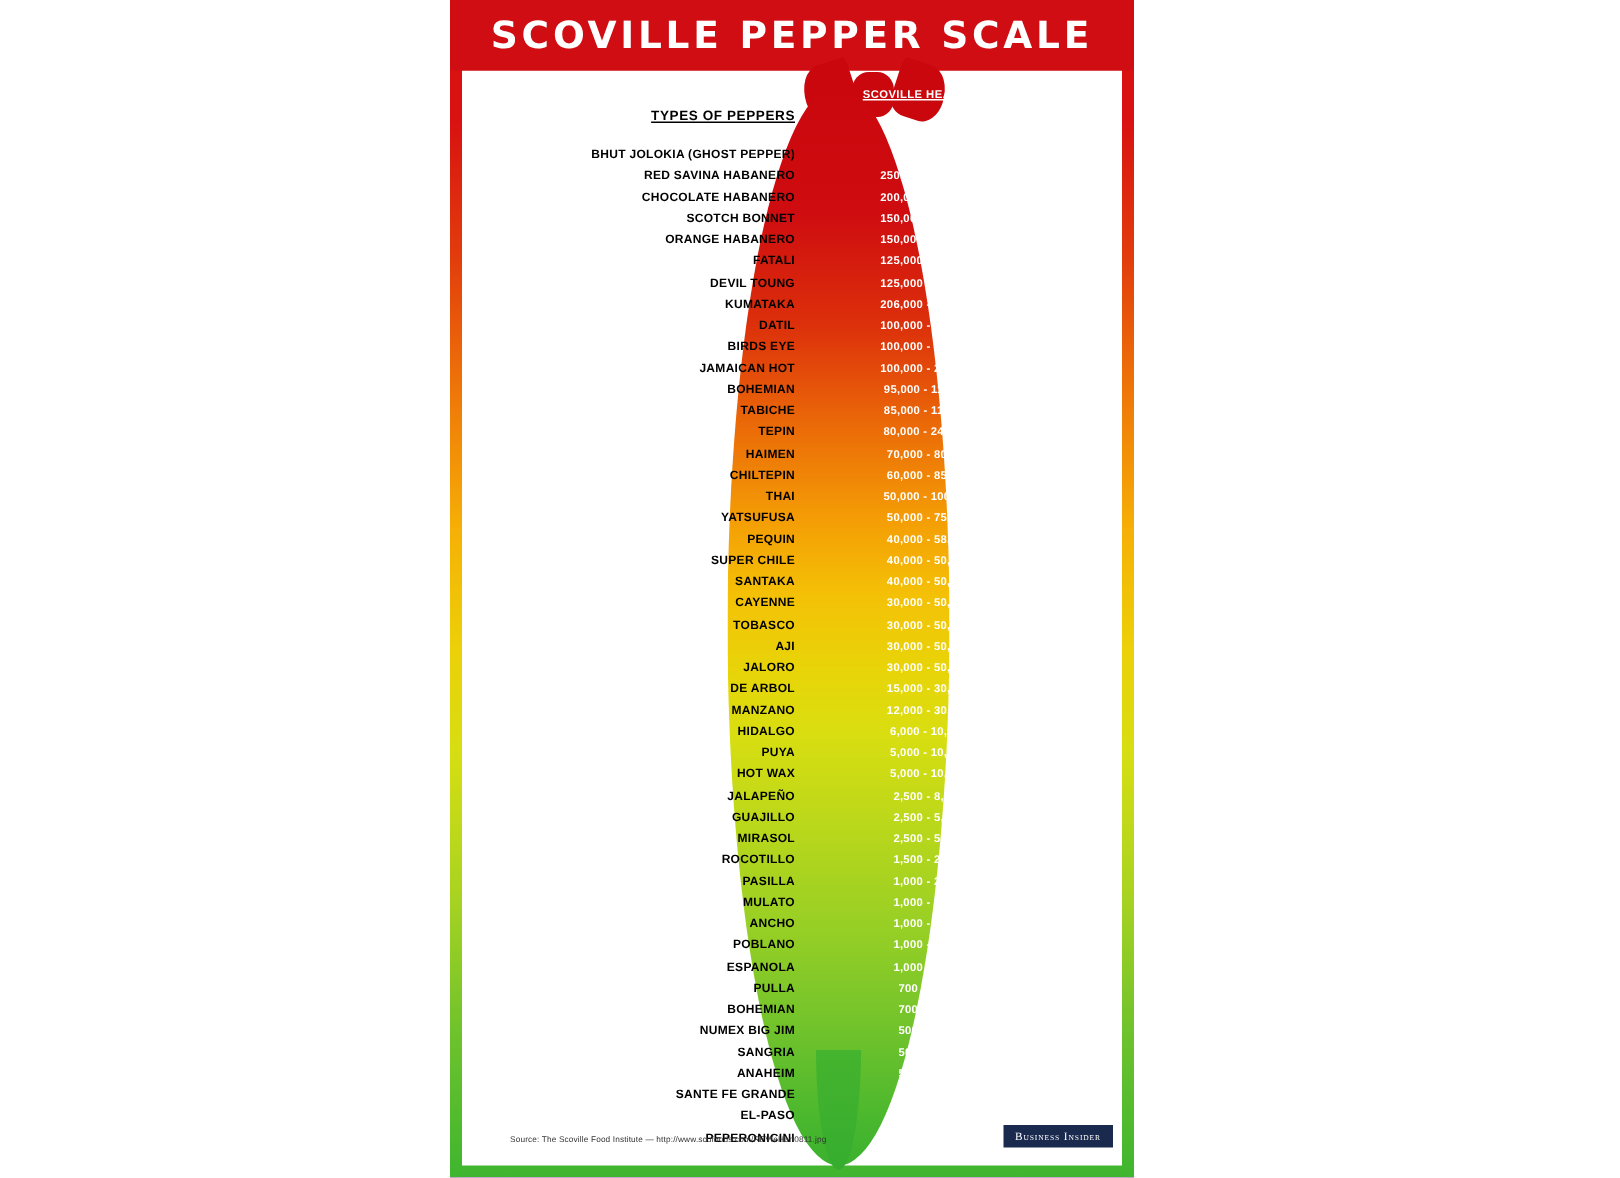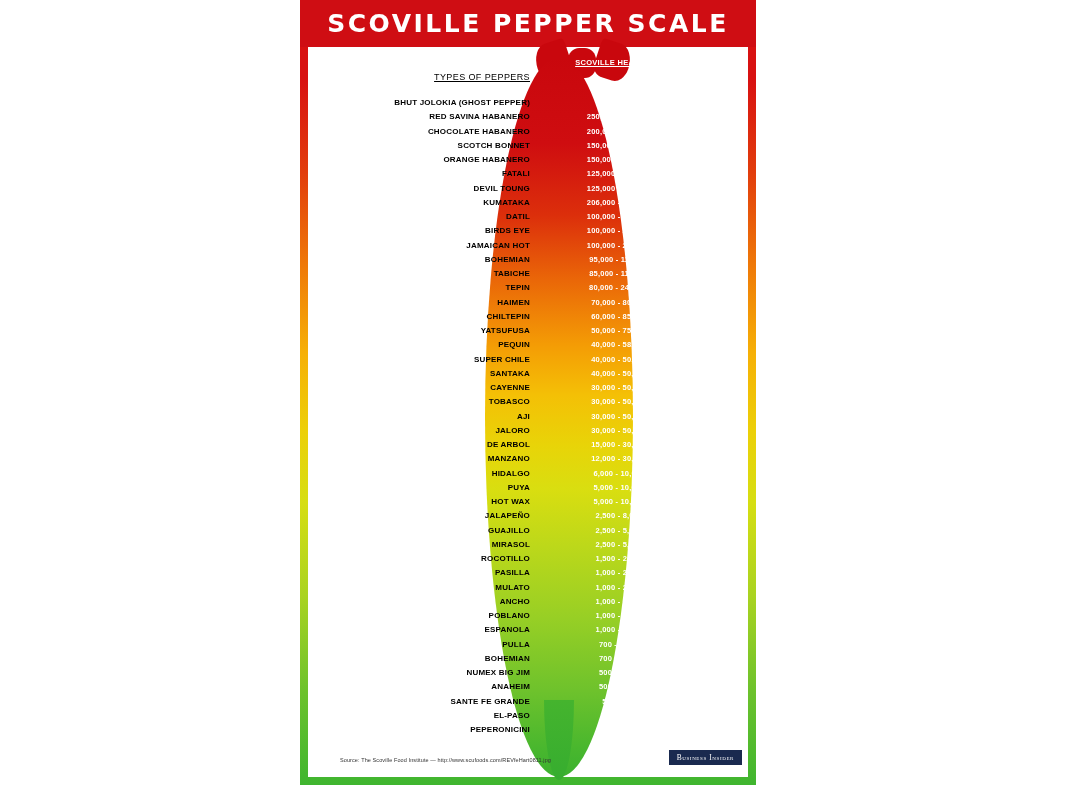--- a/index.html
+++ b/index.html
@@ -129,21 +129,21 @@
     border-radius: 40%;
   }
   
   #hdr-left {
     position: absolute;
     left: 60px;
     top: 72px;
     width: 170px;
     text-align: right;
     font-size: 9px;
-    font-weight: normal;
+    font-weight: bold;
     color: #000000;
     letter-spacing: 0.4px;
     text-decoration: underline;
   }
   #hdr-right {
     position: absolute;
     left: 240px;
     top: 58px;
     width: 160px;
     text-align: center;
@@ -288,20 +288,24 @@
       </div>
       <div class="row">
         <div class="name">HAIMEN</div>
         <div class="shu">70,000 - 80,000</div>
       </div>
       <div class="row">
         <div class="name">CHILTEPIN</div>
         <div class="shu">60,000 - 85,000</div>
       </div>
       <div class="row">
+        <div class="name">THAI</div>
+        <div class="shu">50,000 - 100,000</div>
+      </div>
+      <div class="row">
         <div class="name">YATSUFUSA</div>
         <div class="shu">50,000 - 75,000</div>
       </div>
       <div class="row">
         <div class="name">PEQUIN</div>
         <div class="shu">40,000 - 58,000</div>
       </div>
       <div class="row">
         <div class="name">SUPER CHILE</div>
         <div class="shu">40,000 - 50,000</div>
@@ -388,20 +392,24 @@
       </div>
       <div class="row">
         <div class="name">BOHEMIAN</div>
         <div class="shu">700 - 1,000</div>
       </div>
       <div class="row">
         <div class="name">NUMEX BIG JIM</div>
         <div class="shu">500 - 2,500</div>
       </div>
       <div class="row">
+        <div class="name">SANGRIA</div>
+        <div class="shu">500 - 2,500</div>
+      </div>
+      <div class="row">
         <div class="name">ANAHEIM</div>
         <div class="shu">500 - 2,500</div>
       </div>
       <div class="row">
         <div class="name">SANTE FE GRANDE</div>
         <div class="shu">500 - 750</div>
       </div>
       <div class="row">
         <div class="name">EL-PASO</div>
         <div class="shu">500 - 700</div>

